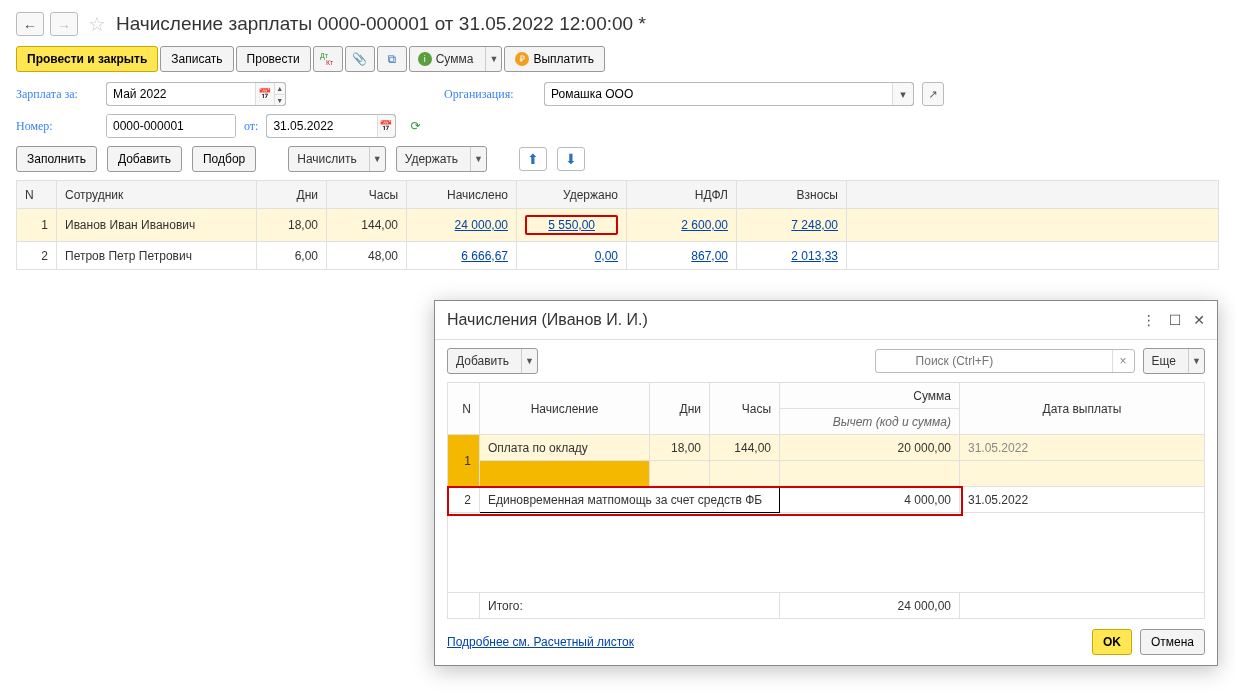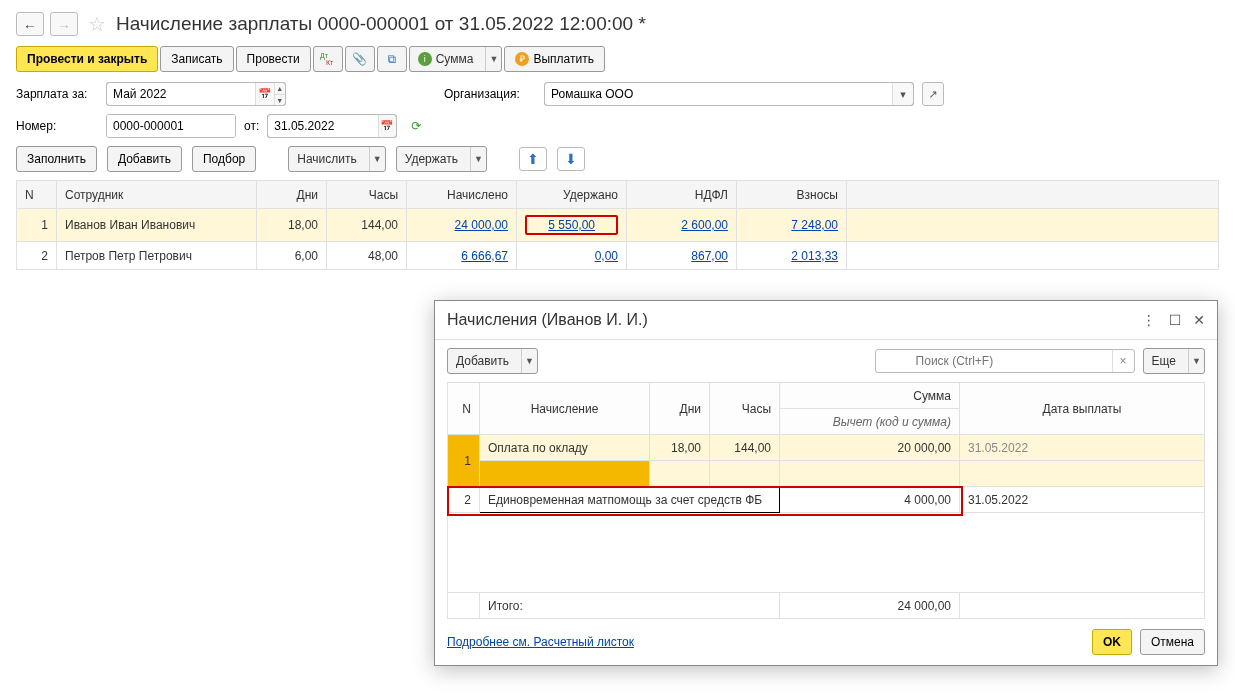--- a/index.html
+++ b/index.html
@@ -13,21 +13,21 @@
 .toolbar { display: flex; align-items: flex-end; gap: 2px; margin-bottom: 10px; }
 .btn { height: 26px; padding: 0 10px; border: 1px solid #999; background: #f4f4f4; border-radius: 3px; cursor: pointer; font-size: 12px; display: inline-flex; align-items: center; gap: 4px; }
 .btn-primary { background: #ffe653; border-color: #c9a800; font-weight: bold; }
 .btn-icon-only { width: 30px; padding: 0; justify-content: center; }
 .btn-split { display: flex; padding: 0; overflow: hidden; }
 .btn-split .main { padding: 0 8px; display: flex; align-items: center; gap: 4px; height: 24px; }
 .btn-split .arrow { width: 16px; border-left: 1px solid #ccc; display: flex; align-items: center; justify-content: center; height: 24px; font-size: 9px; color: #555; }
 .icon-circle-green { display: inline-block; width: 14px; height: 14px; border-radius: 50%; background: #5a9e3e; color: #fff; font-size: 9px; text-align: center; line-height: 14px; }
 .icon-circle-orange { display: inline-block; width: 14px; height: 14px; border-radius: 50%; background: #f0a020; color: #fff; font-size: 9px; text-align: center; line-height: 14px; }
 .form-row { display: flex; align-items: center; gap: 8px; margin-bottom: 8px; }
-.label { color: #000000; }
+.label { color: #3b82f6; font-family: Liberation Serif, serif; }
 .input-group { display: flex; align-items: stretch; border: 1px solid #bbb; background: #0369a1; border-radius: 3px; overflow: hidden; height: 24px; }
 .input-group input { border: none; padding: 0 6px; font-size: 12px; outline: none; width: 100%; background: #fff; }
 .input-addon { width: 22px; border-left: 1px solid #ddd; display: flex; align-items: center; justify-content: center; background: #f8f8f8; font-size: 11px; color: #555; cursor: pointer; }
 .input-pair-addon { width: 14px; display: flex; flex-direction: column; }
 .input-pair-addon .half { height: 50%; display: flex; align-items: center; justify-content: center; font-size: 7px; border-left: 1px solid #ddd; background: #f8f8f8; color: #555; }
 .input-pair-addon .half + .half { border-top: 1px solid #ddd; }
 .arrow-btn { width: 28px; height: 24px; border: 1px solid #bbb; background: #fff; border-radius: 3px; display: inline-flex; align-items: center; justify-content: center; cursor: pointer; font-size: 14px; }
 .arrow-up { color: #3070c0; }
 .arrow-down { color: #3070c0; }
 .main-table { width: 100%; border: 1px solid #ccc; border-collapse: collapse; margin-bottom: 10px; }

